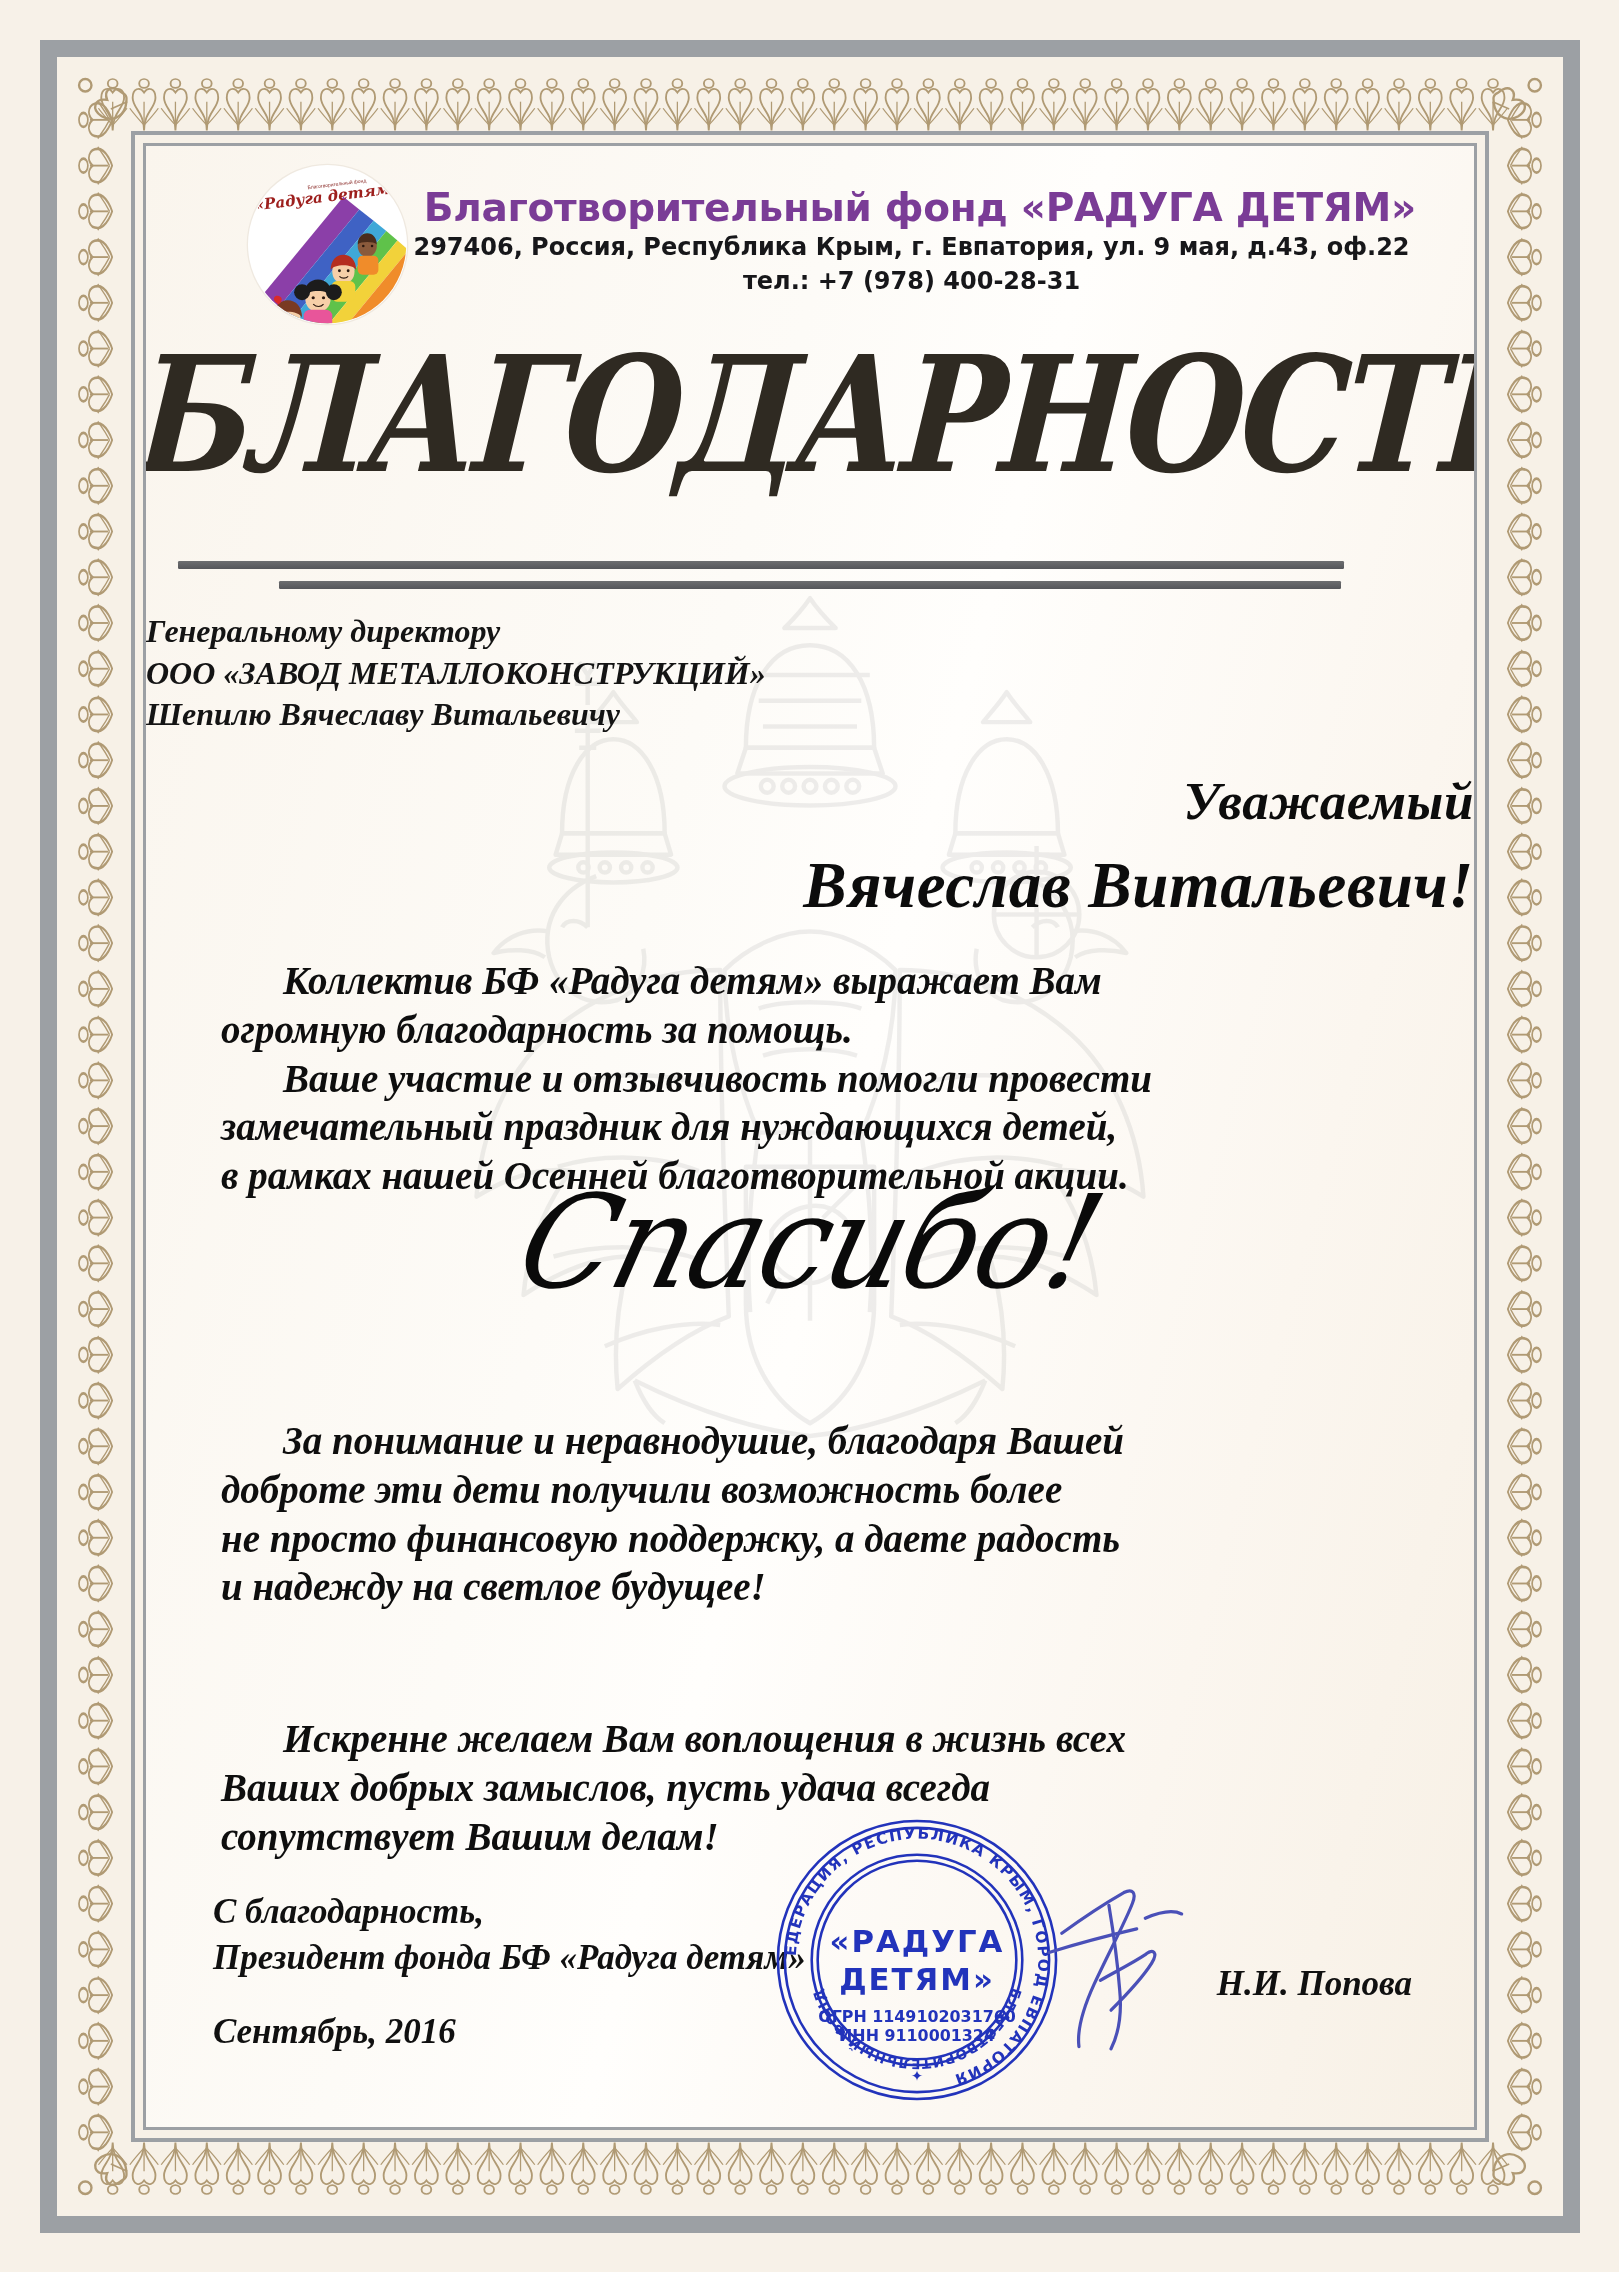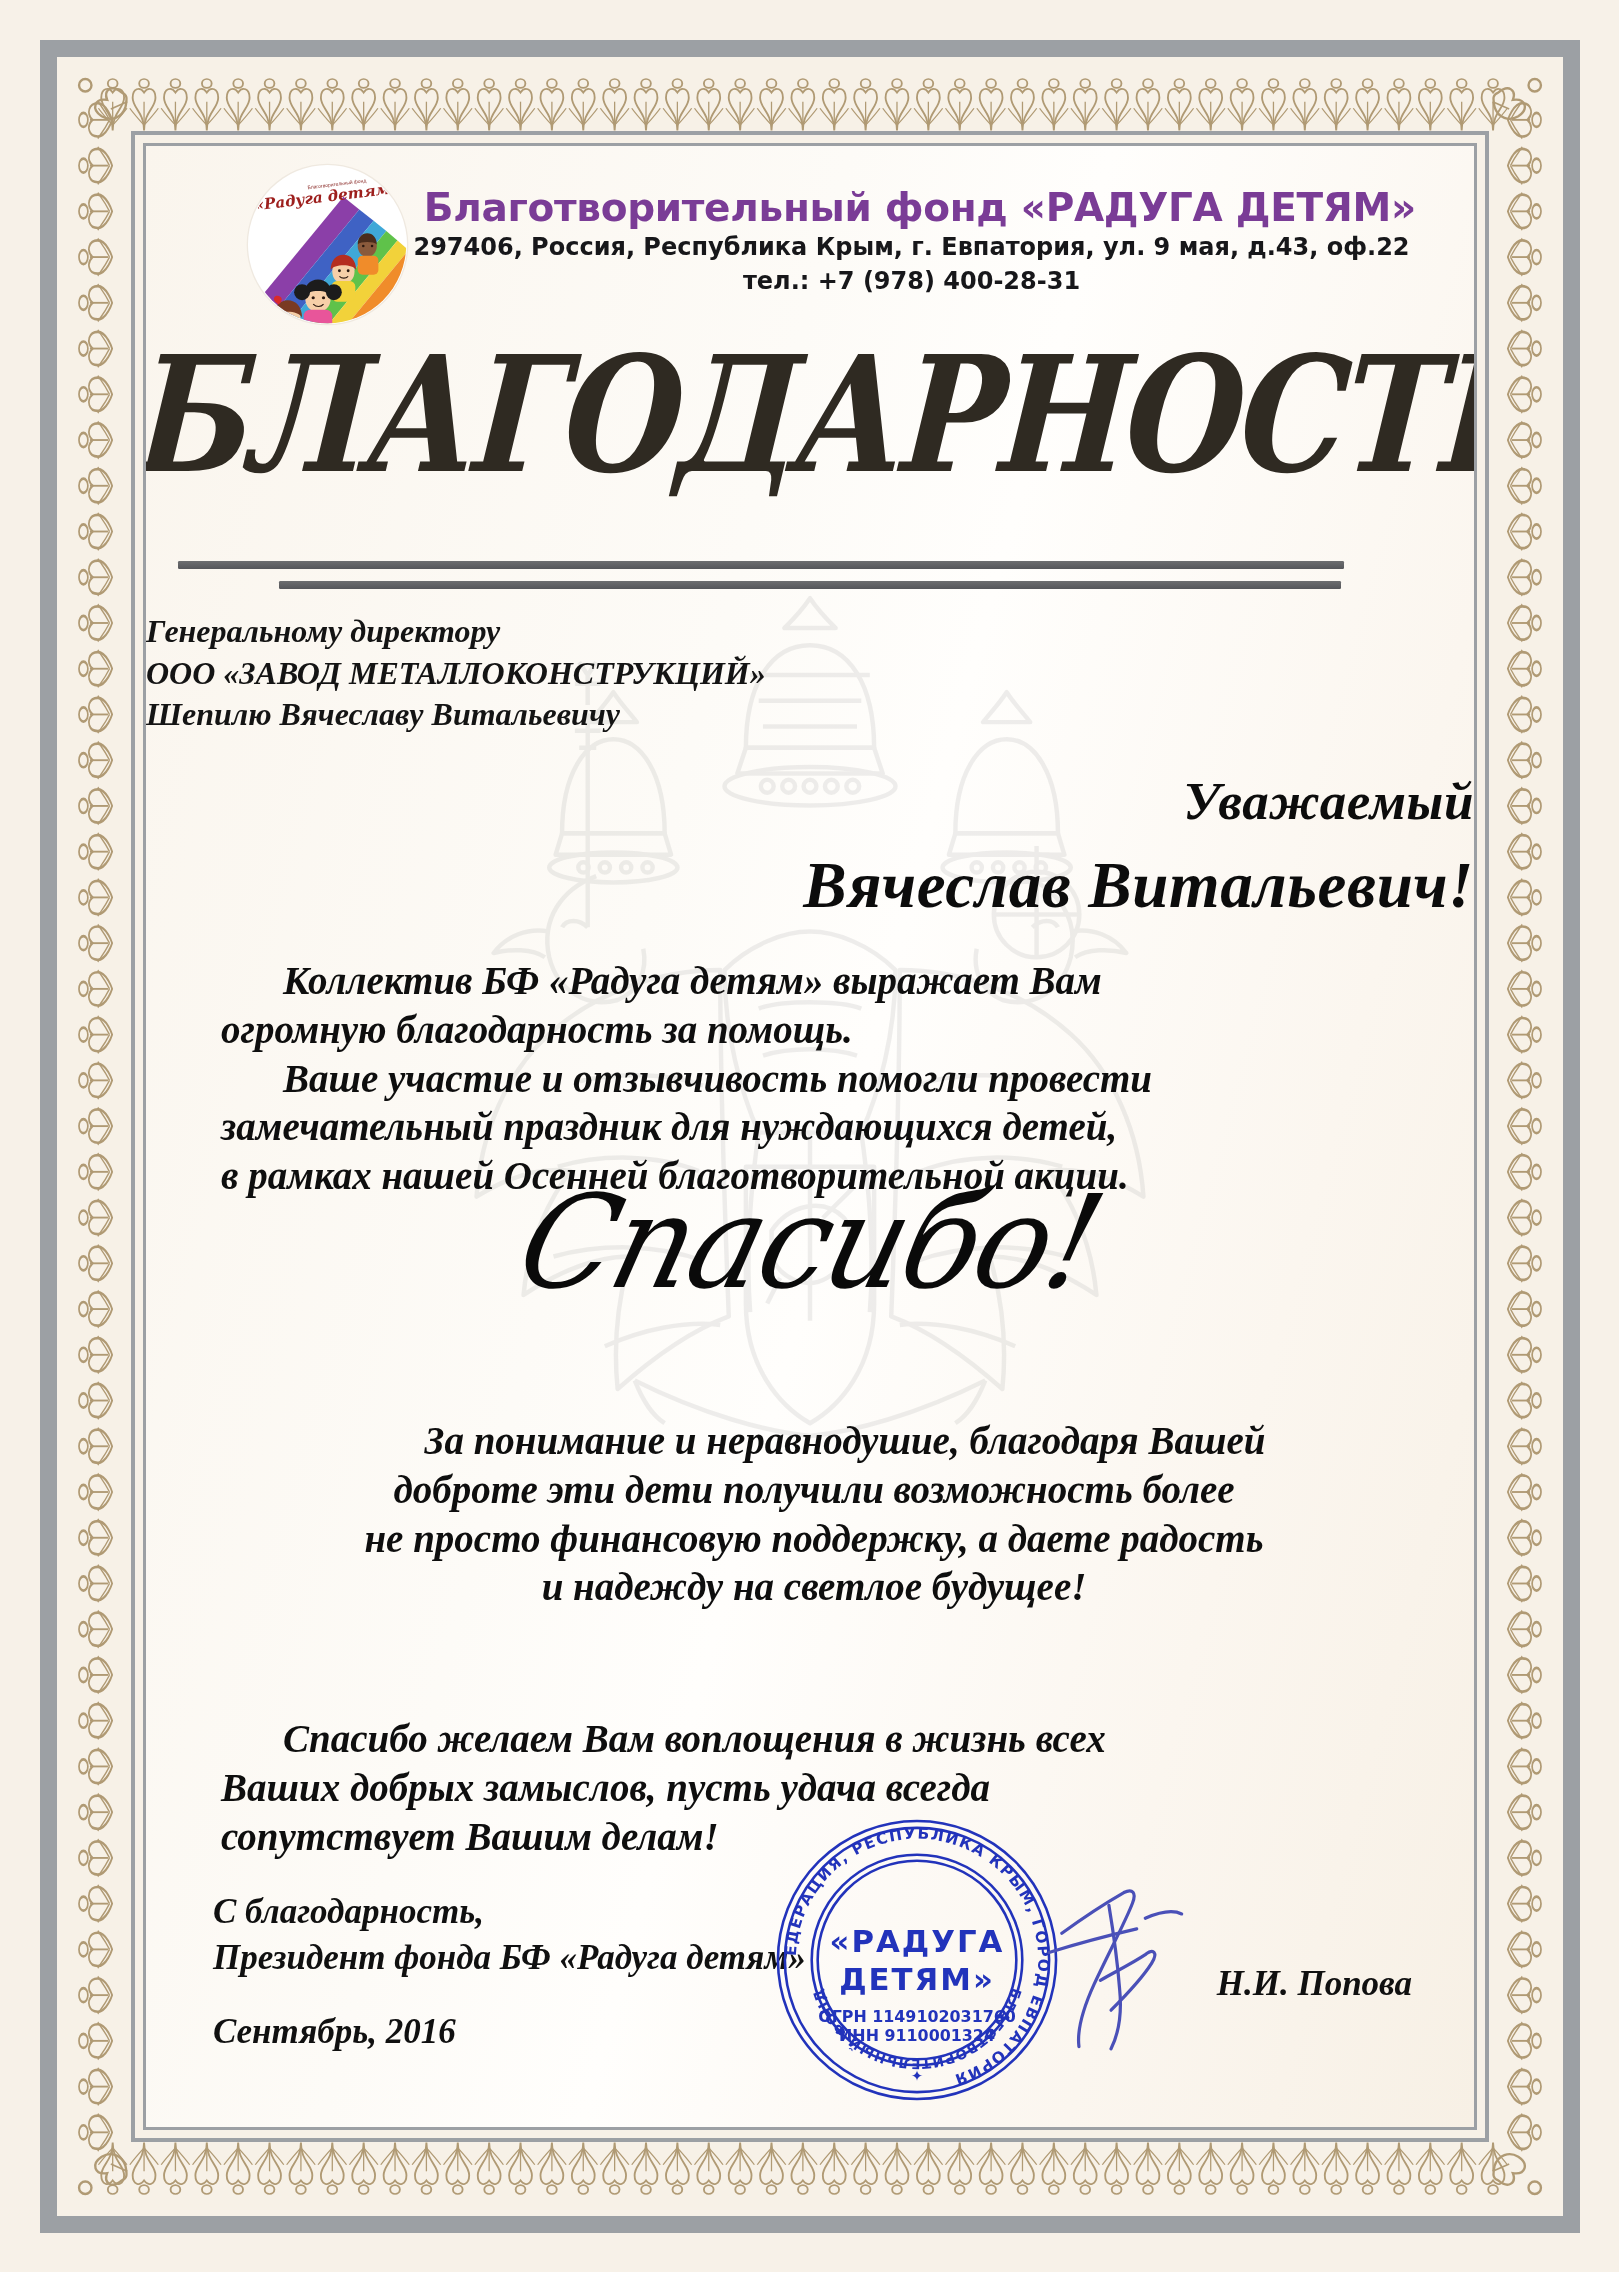--- a/index.html
+++ b/index.html
@@ -217,21 +217,21 @@
     font-style: italic;
     font-weight: bold;
     color: #0e0e0e;
     font-size: 39px;
     line-height: 1.25;
     margin-left: 8px;
   }
   .body-block p { margin: 0; }
   .body-block p.indent { text-indent: 62px; }
   .block-1 { top: 811px; }
-  .block-2 { top: 1271px; text-align: center; }
+  .block-2 { top: 1271px; }
   .block-3 { top: 1569px; }
 
   
   .thanks {
     position: absolute;
     left: 0; right: 0;
     top: 1035px;
     text-align: center;
   }
   .thanks-word {
@@ -774,21 +774,21 @@
     </div>
 
     <div class="body-block block-2">
       <p class="indent">За понимание и неравнодушие, благодаря Вашей</p>
       <p>доброте эти дети получили возможность более</p>
       <p>не просто финансовую поддержку, а даете радость</p>
       <p>и надежду на светлое будущее!</p>
     </div>
 
     <div class="body-block block-3">
-      <p class="indent">Спасибо желаем Вам воплощения в жизнь всех</p>
+      <p class="indent">Искренне желаем Вам воплощения в жизнь всех</p>
       <p>Ваших добрых замыслов, пусть удача всегда</p>
       <p>сопутствует Вашим делам!</p>
     </div>
 
     <div class="sig-left">
       <div>С благодарность,</div>
       <div>Президент фонда БФ «Радуга детям»</div>
     </div>
     <div class="sig-date">Сентябрь, 2016</div>
     <div class="sig-name">Н.И. Попова</div>

